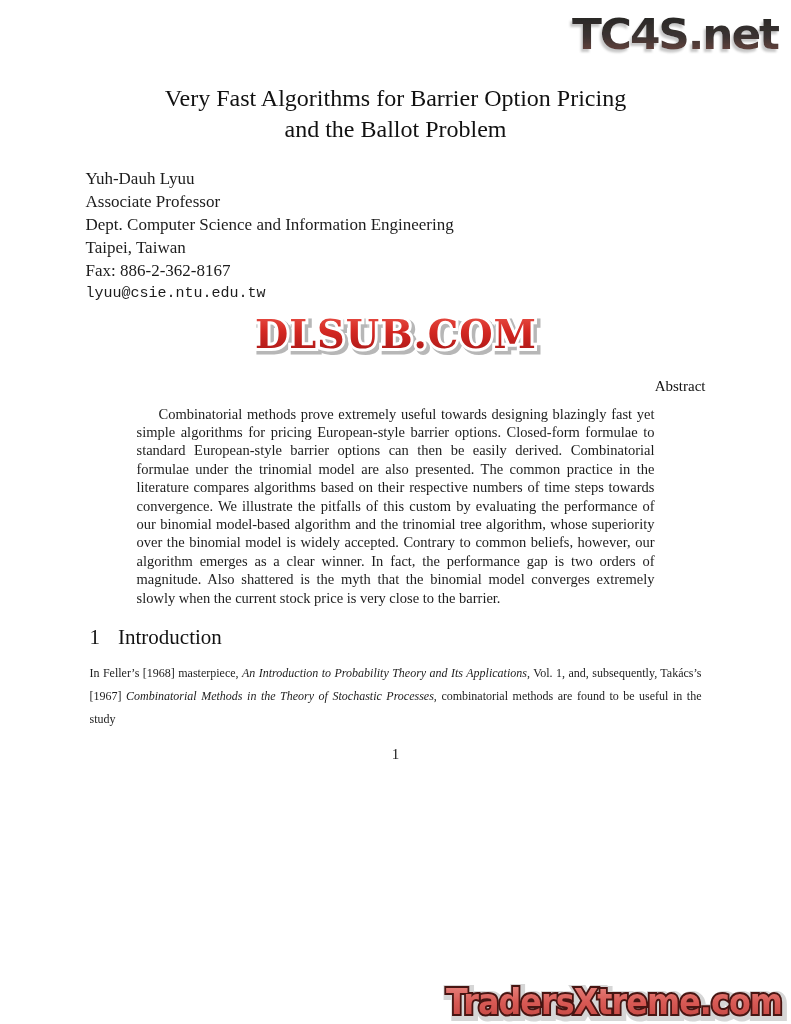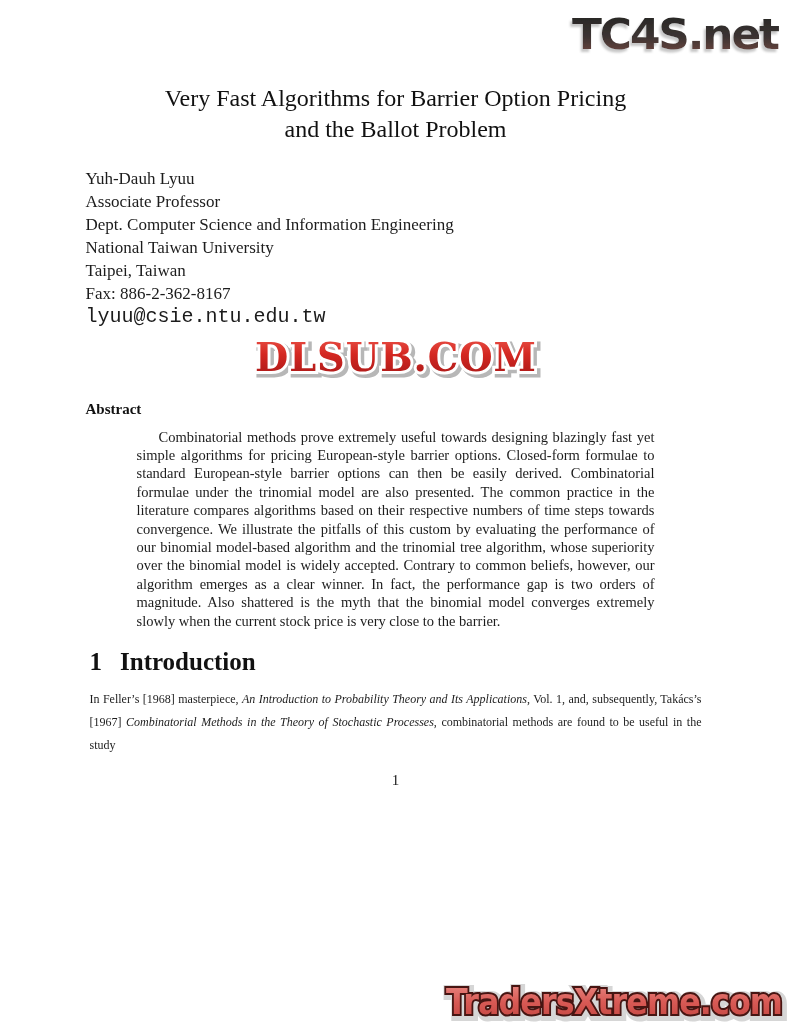--- a/index.html
+++ b/index.html
@@ -32,45 +32,45 @@
     color: #111111;
   }
 
   .author-block {
     margin-top: 22px;
     font-size: 17px;
     line-height: 23px;
   }
   .author-block .mono {
     font-family: "Liberation Mono", monospace;
-    font-size: 20px;
+    font-size: 15px;
     line-height: 23.5px;
   }
 
   .abstract-heading {
     margin-top: 18px;
-    text-align: left;
+    text-align: right;
     font-size: 15px;
-    font-weight: bold;
+    font-weight: normal;
     color: #111111;
   }
   .abstract-body {
     width: 518px;
     margin: 10px auto 0 auto;
     font-size: 14.5px;
     line-height: 18.4px;
     text-align: justify;
     text-indent: 22px;
   }
 
   .section-heading {
     width: 612px;
     margin: 18px auto 0 auto;
-    font-size: 25px;
-    font-weight: bold;
+    font-size: 21px;
+    font-weight: normal;
     color: #111111;
     text-align: left;
   }
   .section-heading .secnum { margin-right: 18px; }
 
   .intro-par {
     width: 612px;
     margin: 12px auto 0 auto;
     font-size: 12px;
     line-height: 23px;
@@ -104,21 +104,20 @@
   </svg>
 
   <div class="content">
 
     <h1 class="title"><span>Very Fast Algorithms for Barrier Option Pricing</span><br><span>and the Ballot Problem</span></h1>
 
     <div class="author-block">
       <div>Yuh-Dauh Lyuu</div>
       <div>Associate Professor</div>
       <div>Dept. Computer Science and Information Engineering</div>
-      <div>National Taiwan University</div>
       <div>Taipei, Taiwan</div>
       <div>Fax: 886-2-362-8167</div>
       <div class="mono">lyuu@csie.ntu.edu.tw</div>
     </div>
 
     <svg class="dlsub-logo" width="300" height="52" viewBox="0 0 300 52">
       <defs>
         <linearGradient id="g-dlsub" x1="0" y1="0" x2="0" y2="1">
           <stop offset="0" stop-color="#ee5a4f"></stop>
           <stop offset="0.45" stop-color="#d42822"></stop>

